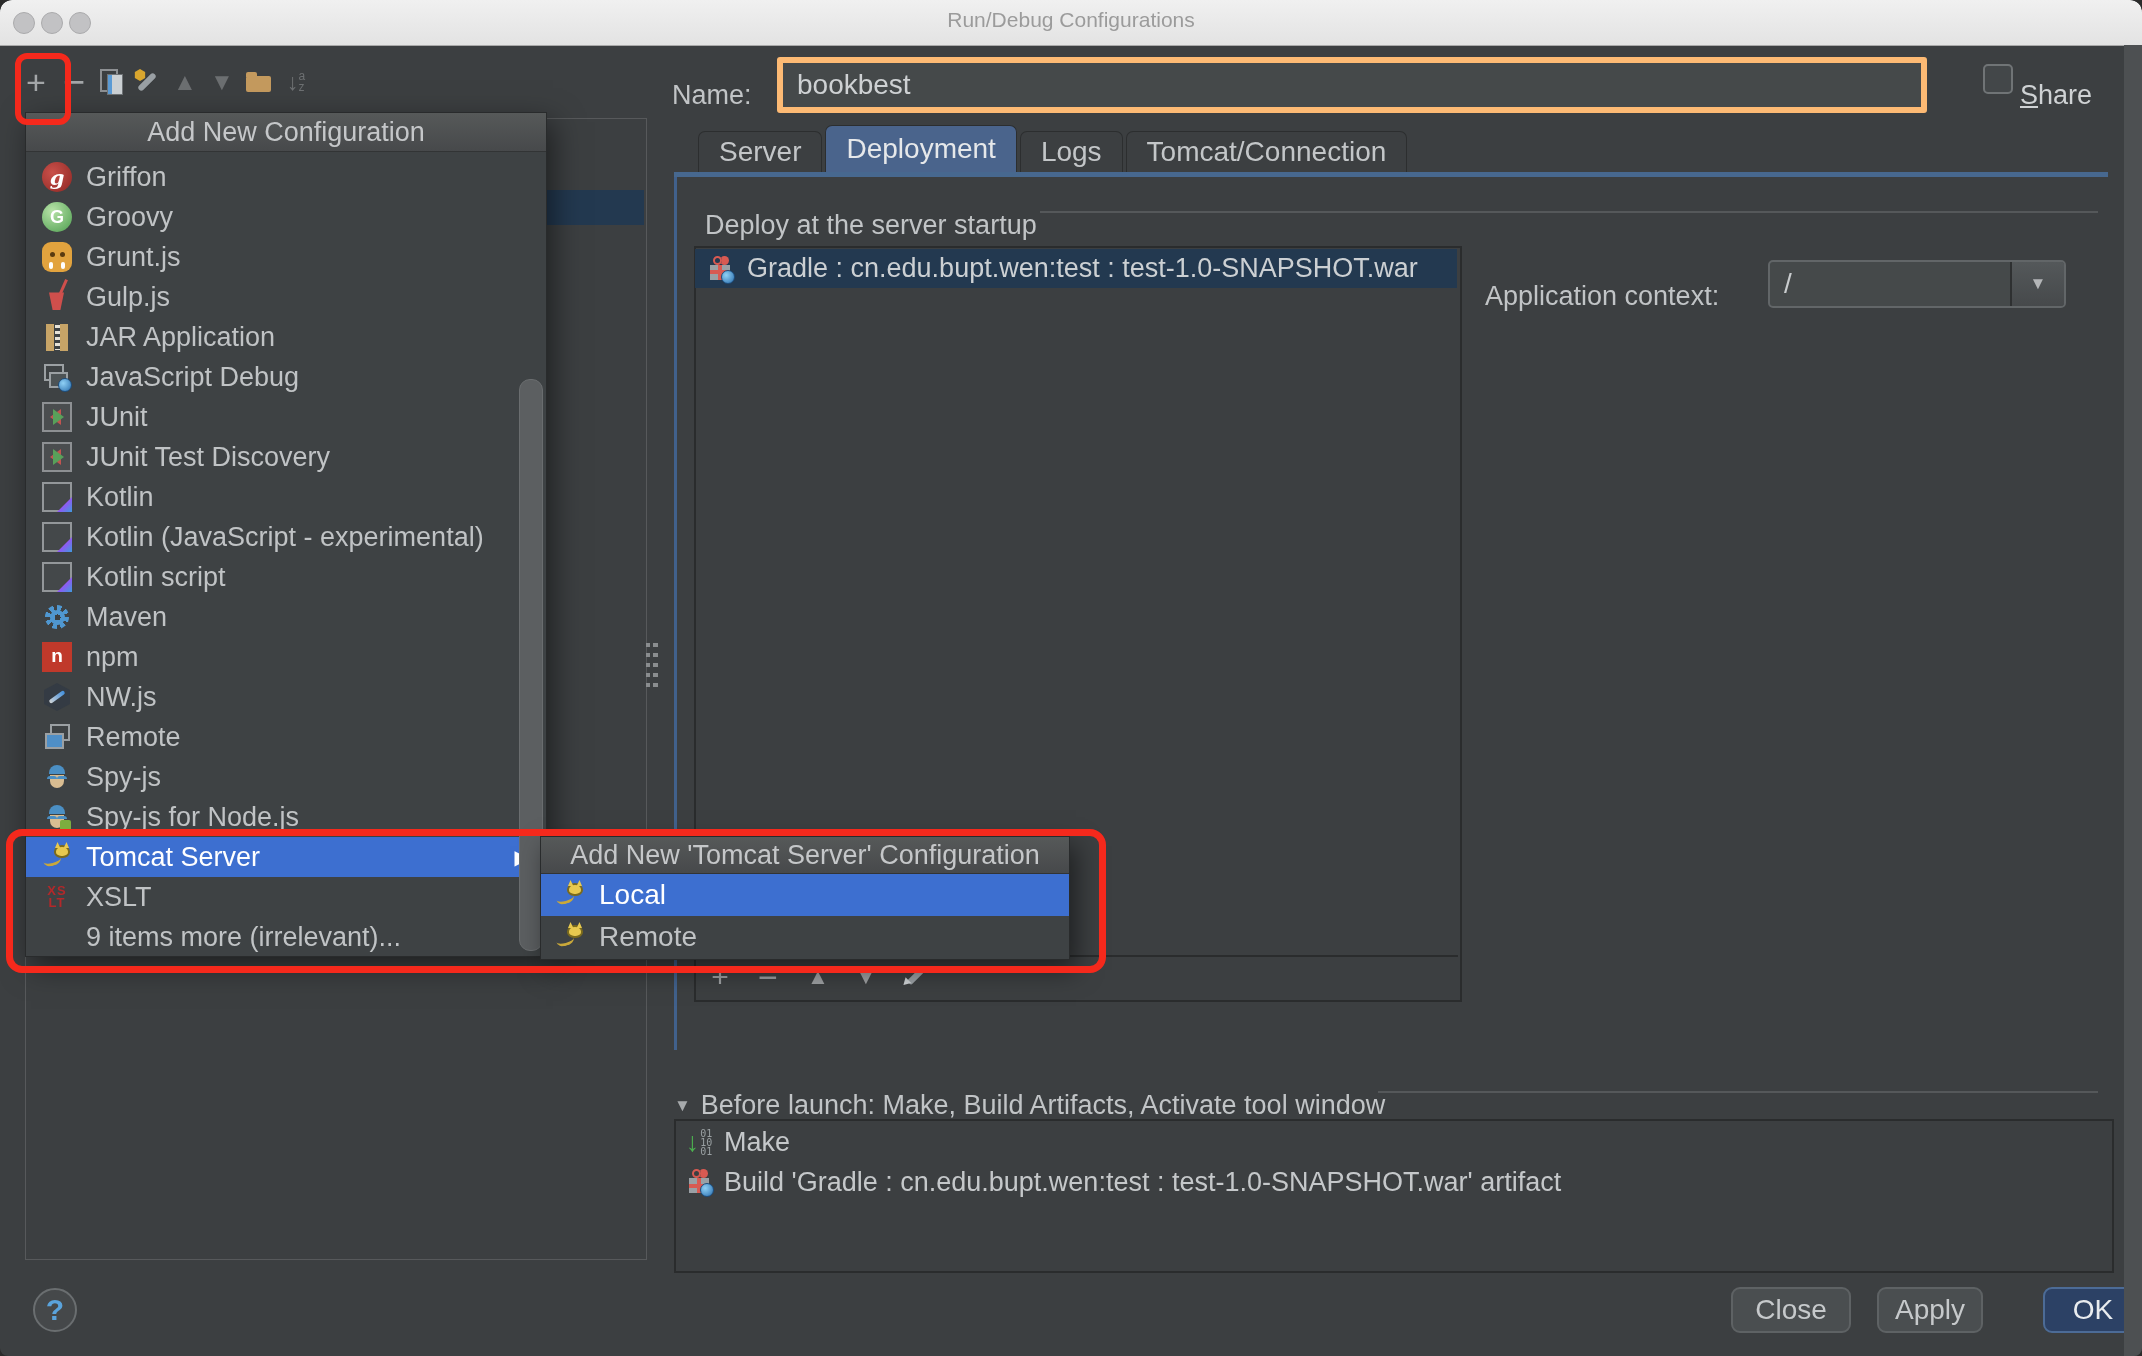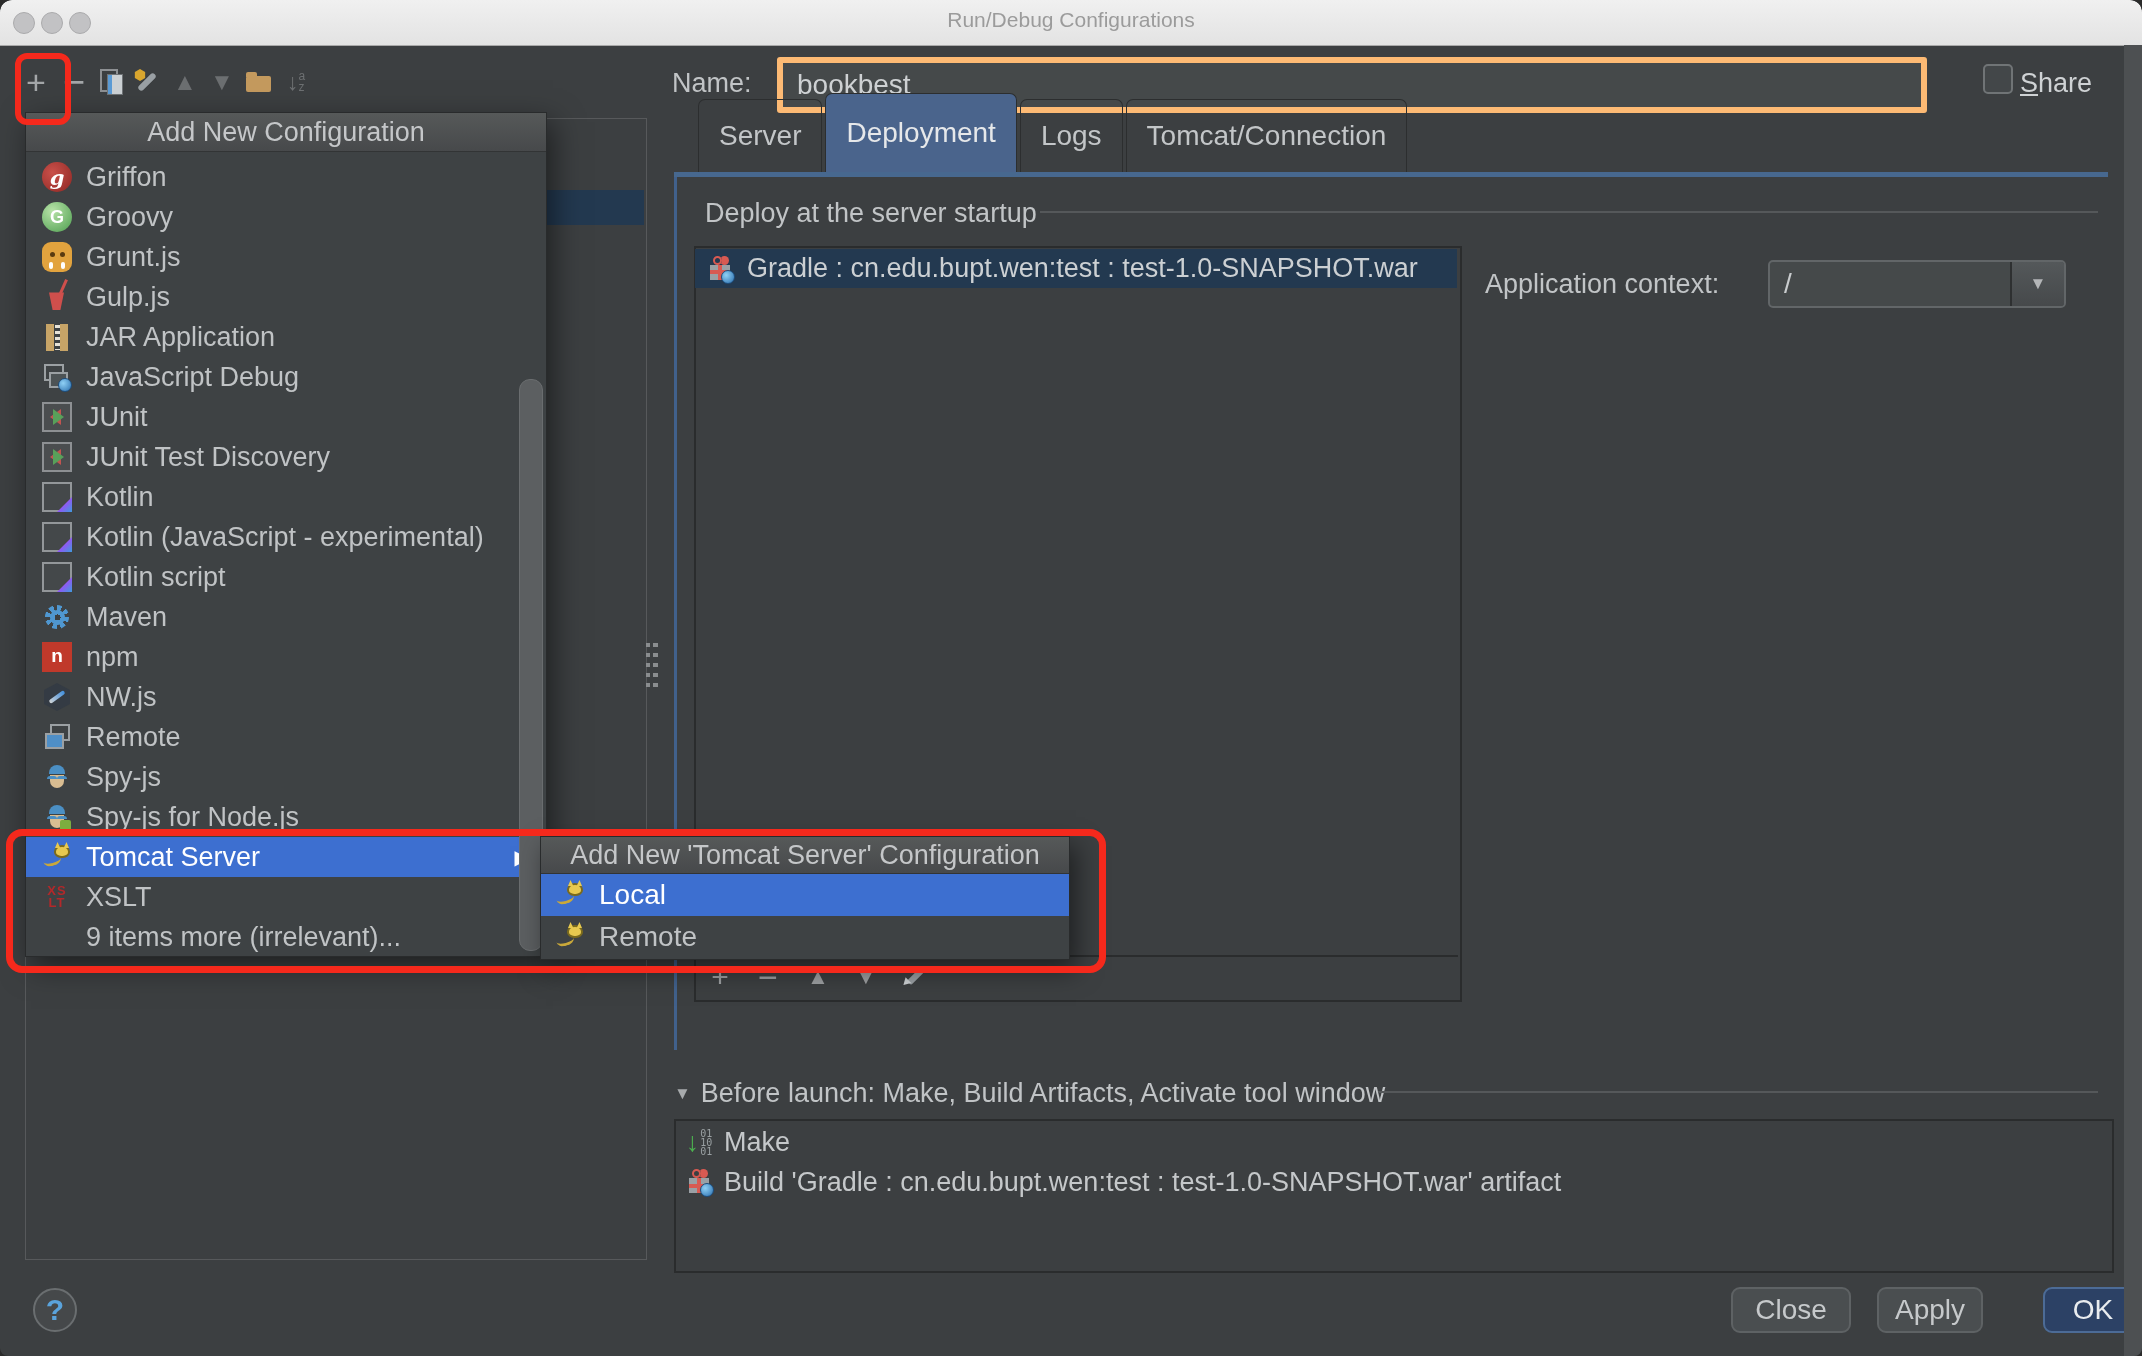--- a/index.html
+++ b/index.html
@@ -6,21 +6,21 @@
   #win{position:relative;width:2142px;height:1356px;font-family:"Liberation Sans",sans-serif;
        background:#3c3f41;overflow:hidden;border-radius:12px 12px 8px 8px;}
   
   .titlebar{position:absolute;left:0;top:0;width:2142px;height:45px;
     background:linear-gradient(#f0f0f0,#e3e3e3);border-bottom:1px solid #a9a9a9;border-radius:12px 12px 0 0;}
   .tl-dot{position:absolute;top:12px;width:20px;height:20px;border-radius:50%;
     background:#c2c2c4;border:1px solid #aaaaac;}
   .win-title{position:absolute;left:0;right:0;top:8px;text-align:center;font-size:21px;color:#9b9b9b;}
   
   .abs{position:absolute;}
-  .lbl{color:#c1c4c6;font-size:27px;}
+  .lbl{color:#c1c4c6;font-size:27px;margin-top:12px;}
   
   .tbtn{position:absolute;top:62px;width:38px;height:40px;display:flex;align-items:center;justify-content:center;
     color:#a4a7a9;font-size:34px;}
   .dim{color:#6c6f71;}
   
   .left-panel{position:absolute;left:25px;top:118px;width:620px;height:1140px;
     border:1px solid #57595b;background:#3c3f41;}
   .tree-sel{position:absolute;left:26px;top:190px;width:618px;height:35px;background:#233950;}
   .splitter{position:absolute;left:646px;top:643px;width:12px;height:48px;
     background:repeating-linear-gradient(#8a8d8f 0 4px,transparent 4px 10px);
@@ -29,21 +29,21 @@
   .right-scroll{position:absolute;right:0;top:45px;width:18px;height:1311px;background:#4d5052;}
   
   .name-input{position:absolute;left:777px;top:57px;width:1110px;height:44px;background:#45494a;
     border:6px solid #fdba74;border-radius:3px;color:#ced1d3;font-size:28px;padding:0 14px;
     font-family:"Liberation Sans",sans-serif;outline:none;}
   .chk{position:absolute;left:1983px;top:64px;width:26px;height:26px;background:#434749;
     border:2px solid #707476;border-radius:5px;}
   .u{text-decoration:underline;}
   
   .tabs{position:absolute;left:698px;top:126px;height:46px;display:flex;align-items:flex-end;gap:3px;}
-  .tab{height:40px;display:flex;align-items:center;padding:16px 20px;background:#43464";
+  .tab{height:40px;display:flex;align-items:center;padding:0 20px;background:#43464";
     background:#434648;border:1px solid #2c2e2f;border-bottom:none;border-radius:7px 7px 0 0;
     color:#c3c6c8;font-size:28px;}
   .tab.sel{height:46px;background:#4a648c;color:#e6e8ea;}
   .tab-underline{position:absolute;left:674px;top:172px;width:1434px;height:5px;background:#47688f;}
   .tab-vline{position:absolute;left:674px;top:177px;width:3px;height:873px;background:#41618c;}
   /* ---------- section headers ---------- */
   .sep{position:absolute;height:2px;background:#55585a;}
   /* ---------- deployment list ---------- */
   .dep-box{position:absolute;left:694px;top:246px;width:764px;height:752px;border:2px solid #2a2c2d;}
   .dep-row-sel{position:absolute;left:695px;top:249px;width:762px;height:39px;background:#233950;

